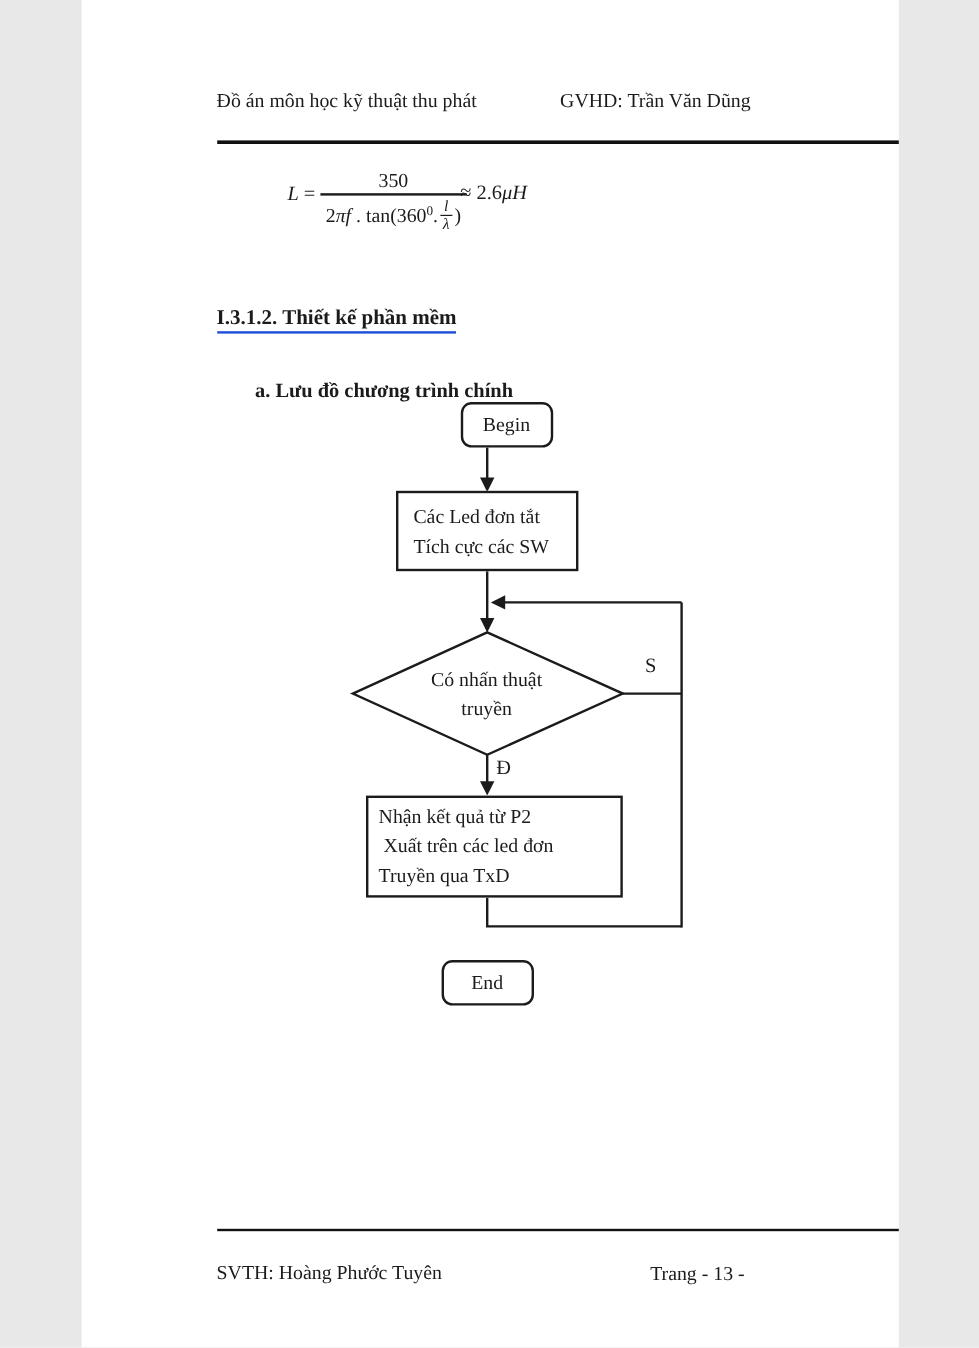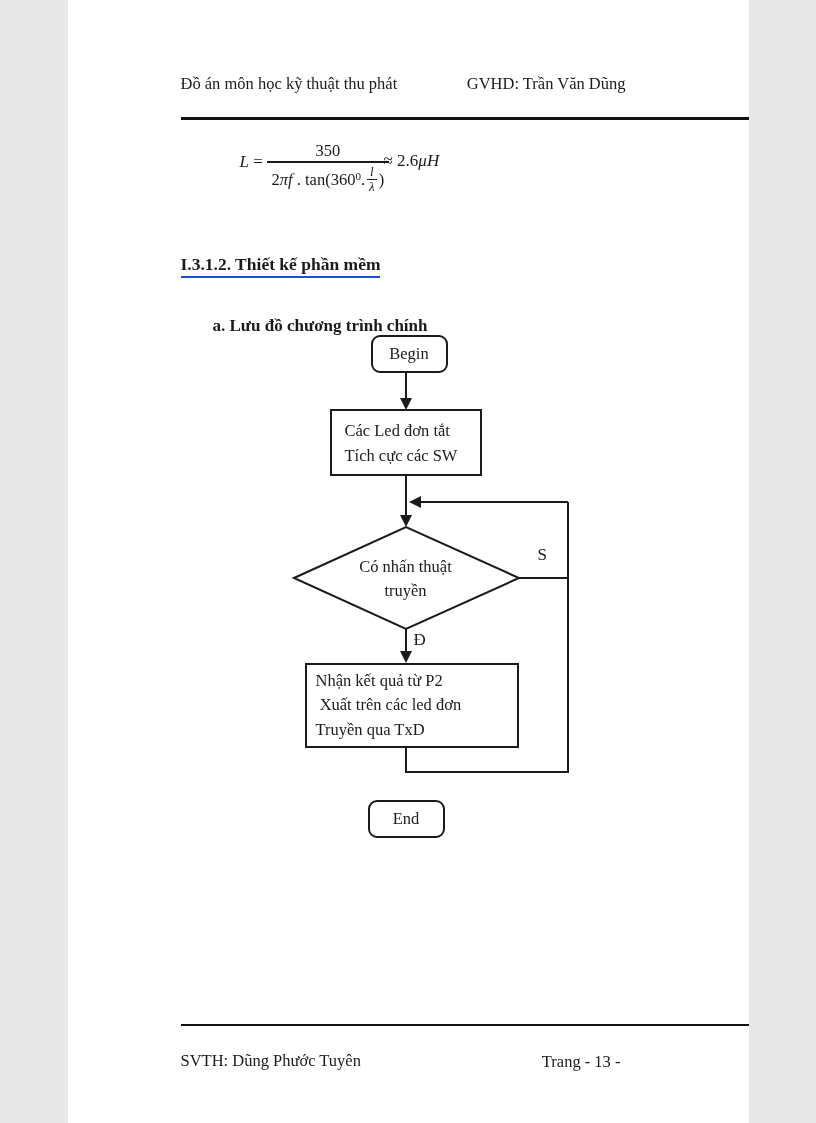--- a/index.html
+++ b/index.html
@@ -113,21 +113,21 @@
       <path d="M338,748 V772 H500"></path>
     </g>
     <g fill="#1b1b1b" stroke="none">
       <polygon points="332,398 344,398 338,410"></polygon>
       <polygon points="332,515 344,515 338,527"></polygon>
       <polygon points="353,496 353,508 341,502"></polygon>
       <polygon points="332,651 344,651 338,663"></polygon>
     </g>
   </svg>
 
-  <div class="node terminal" id="begin" style="left:303px;top:335px;width:77px;height:38px;">
+  <div class="node terminal" id="begin" style="left:316px;top:335px;width:77px;height:38px;">
     <span>Begin</span>
   </div>
 
   <div class="node process" id="box1" style="left:262px;top:409px;width:152px;height:67px;padding-left:13px;">
     <div>Các Led đơn tắt</div>
     <div>Tích cực các SW</div>
   </div>
 
   <div class="diamond-label">
     <div>Có nhấn thuật</div>
@@ -141,16 +141,16 @@
     <div>Nhận kết quả từ P2</div>
     <div> Xuất trên các led đơn</div>
     <div>Truyền qua TxD</div>
   </div>
 
   <div class="node terminal" id="end" style="left:300px;top:800px;width:77px;height:38px;">
     <span>End</span>
   </div>
 
   <div class="rule rule-bottom"></div>
-  <div class="ft-left">SVTH: Dũng Phước Tuyên</div>
+  <div class="ft-left">SVTH: Hoàng Phước Tuyên</div>
   <div class="ft-right">Trang - 13 -</div>
 
 </div>
 
 </body></html>

